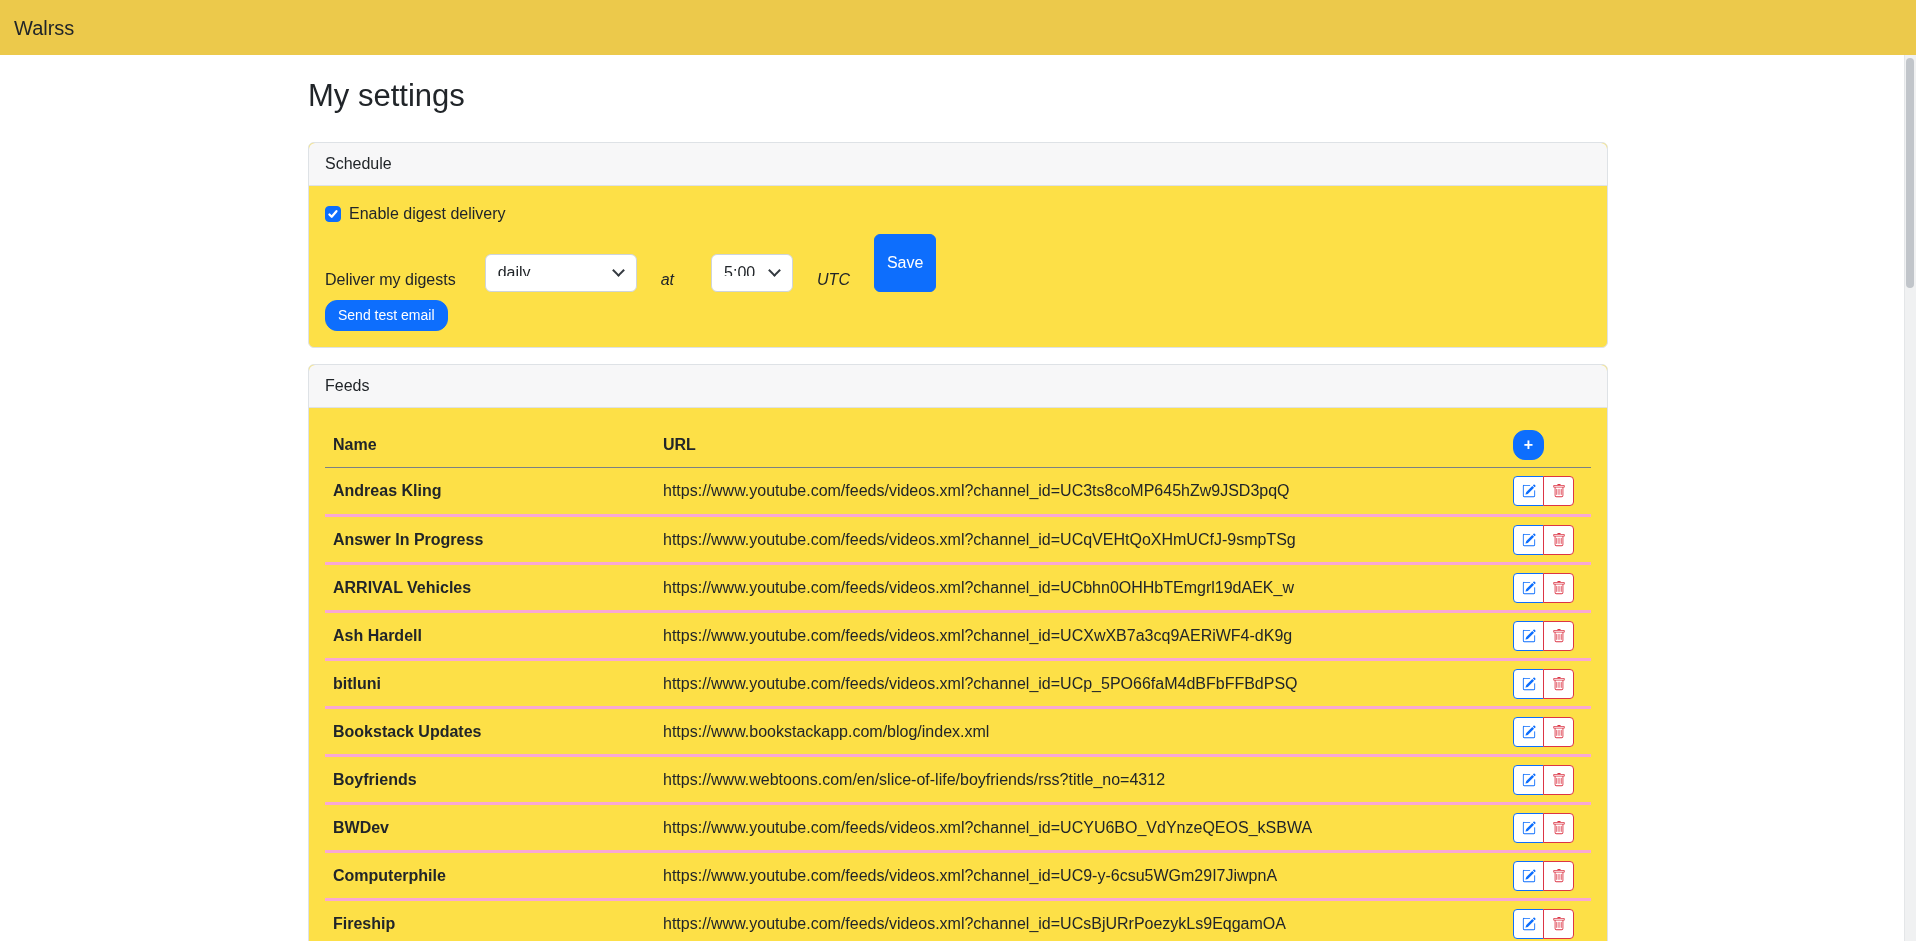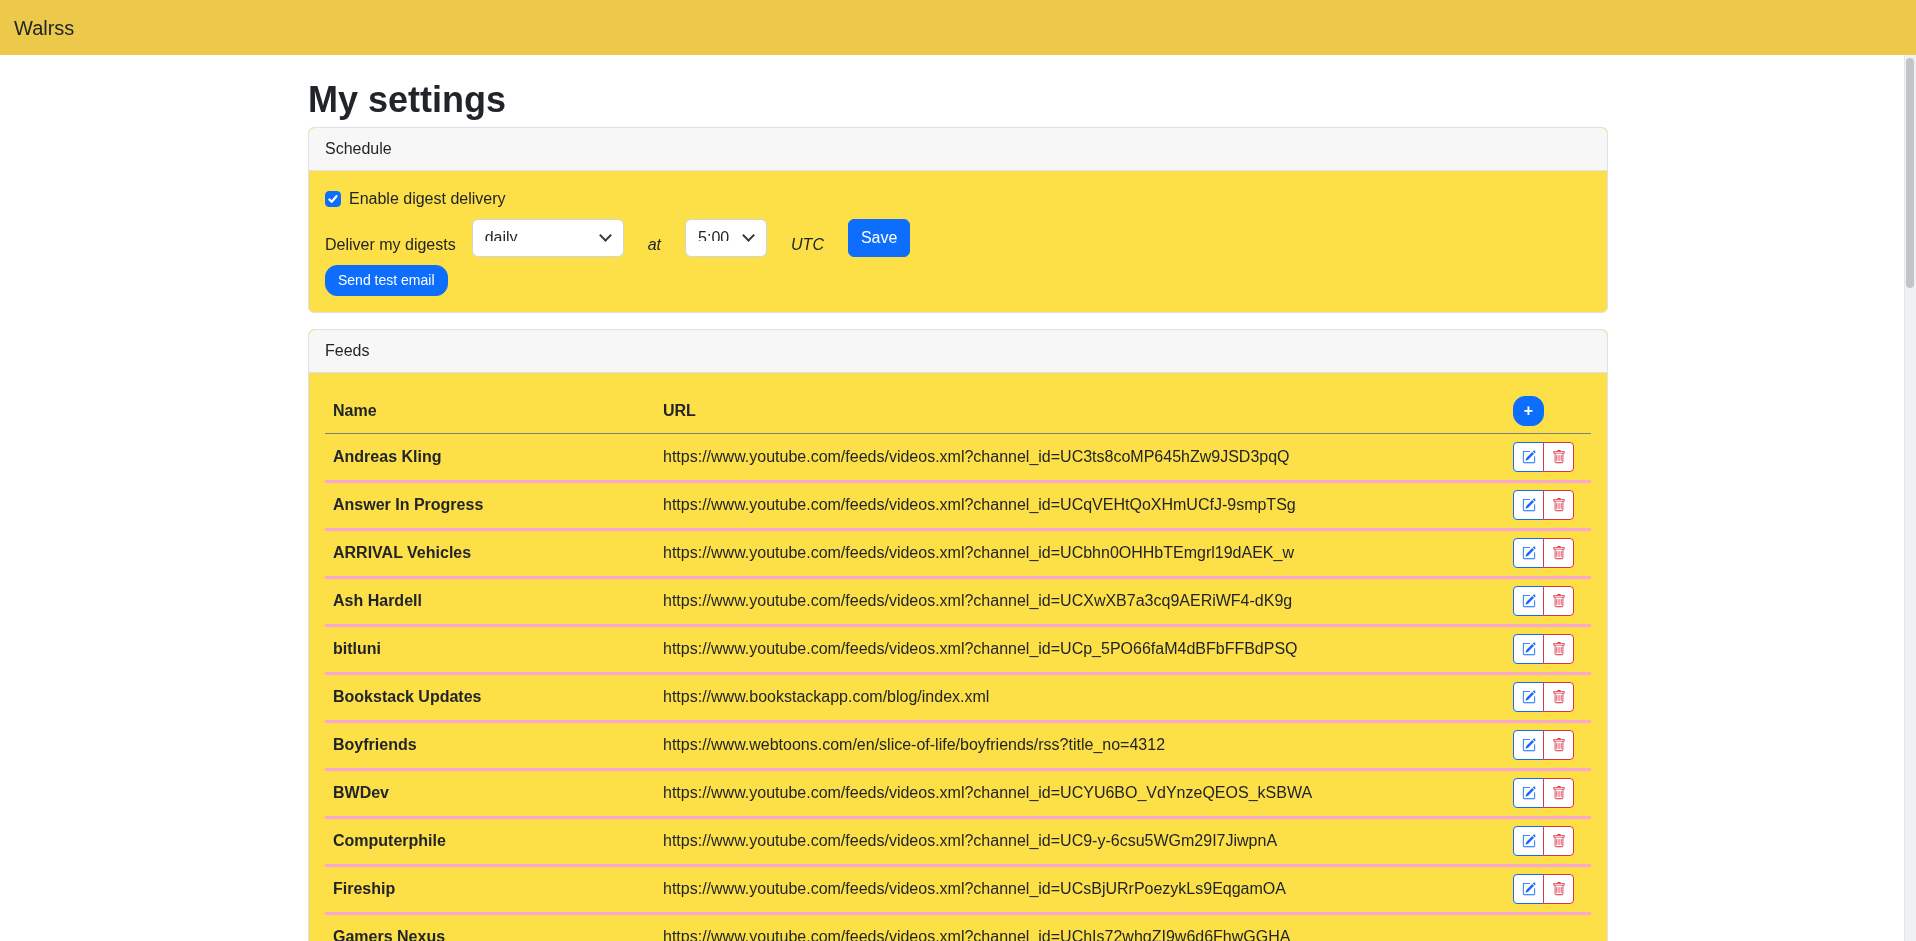--- a/index.html
+++ b/index.html
@@ -15,21 +15,21 @@
   
   .navbar {
     height: 55px; background: #ecc94b;
     display: flex; align-items: center;
     padding: 16px 14px;
   }
   .navbar-brand { font-size: 20px; color: #212529; text-decoration: none; cursor: pointer; }
 
   
   .container { max-width: 1324px; margin: 0 auto; padding: 18px 12px 0; }
-  h1.page-title { font-size: 36px; font-weight: 700; margin: 0 0 0; }
+  h1.page-title { font-size: 31px; font-weight: 400; margin: 0 0 22px; }
 
   
   .card { border: 1px solid #dee2e6; border-radius: 6px; background: #fde047; }
   .card + .card { margin-top: 16px; }
   .card-header {
     padding: 9px 16px; background: #f7f7f8;
     border-bottom: 1px solid #dee2e6; border-radius: 6px 6px 0 0;
   }
   .card-body { padding: 16px; }
 
@@ -44,35 +44,35 @@
   .checkbox svg { width: 12px; height: 12px; display: block; }
 
   
   .form-row { display: flex; align-items: flex-end; gap: 16px; margin-bottom: 8px; }
   .gap-label { margin: 0 8px; font-style: italic; }
   .select-wrap { position: relative; display: inline-block; }
   select.form-select {
     appearance: none; -webkit-appearance: none; -moz-appearance: none;
     height: 38px; border: 1px solid #ced4da; border-radius: 6px;
     background: #fff; color: #212529; font: inherit;
-    padding: 6px 33px 15px 12px; cursor: pointer;
+    padding: 6px 33px 15px 12px; cursor: pointer; margin-left: 13px;
   }
   .sel-frequency { width: 152px; }
   .sel-time { width: 82px; }
   .chevron {
     position: absolute; right: 14px; top: calc(50% - 7px);
     width: 9px; height: 9px;
     border-right: 2px solid #343a40; border-bottom: 2px solid #343a40;
     transform: rotate(45deg); pointer-events: none;
   }
 
   
   .btn {
     font: inherit; border: 1px solid transparent; border-radius: 6px;
-    padding: 6px 12px; cursor: pointer; line-height: 1.5; display: inline-block;
+    padding: 16px 12px; cursor: pointer; line-height: 1.5; display: inline-block;
   }
   .btn-primary { background: #0d6efd; border-color: #0d6efd; color: #fff; }
   .btn-sm { font-size: 14px; padding: 4px 12px; border-radius: 12px; }
   .btn-plus { width: 31px; height: 30px; padding: 0; font-size: 16px; line-height: 28px; text-align: center; }
 
   
   table.feeds-table { width: 100%; border-collapse: collapse; table-layout: fixed; }
   .feeds-table th, .feeds-table td { padding: 0 8px; text-align: left; vertical-align: middle; }
   .feeds-table thead tr { height: 44px; }
   .feeds-table thead th { font-weight: bold; border-bottom: 1px solid #7b8084; }

